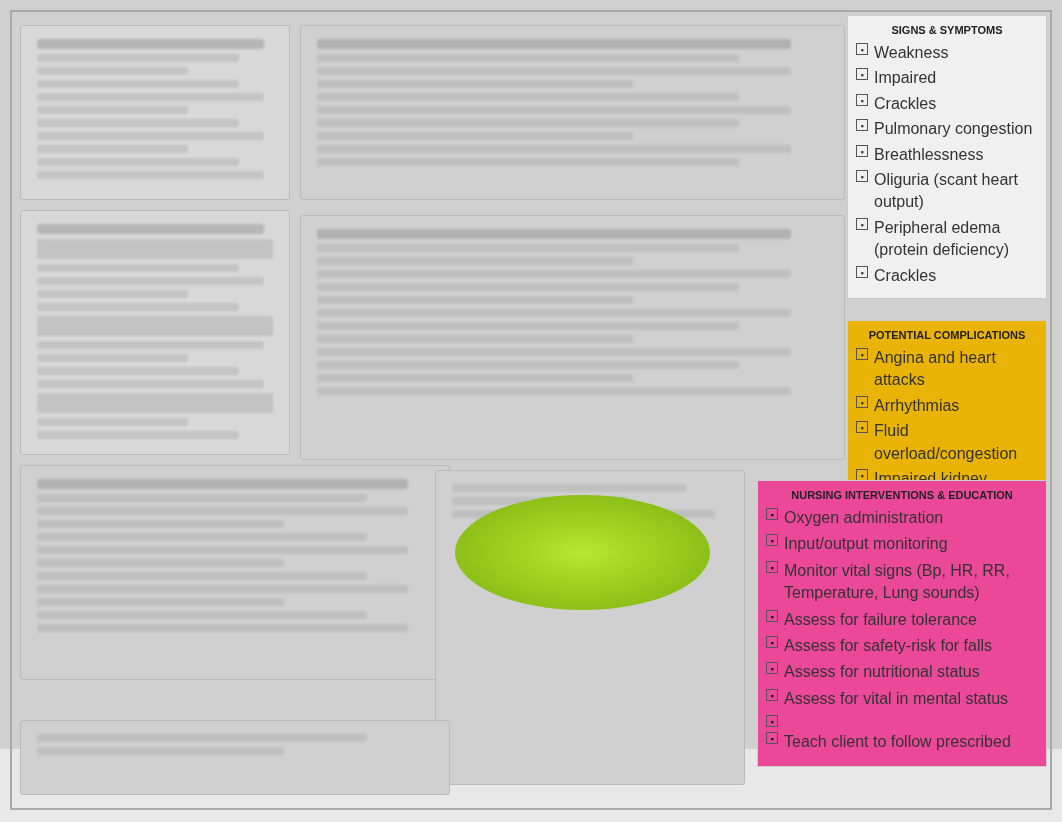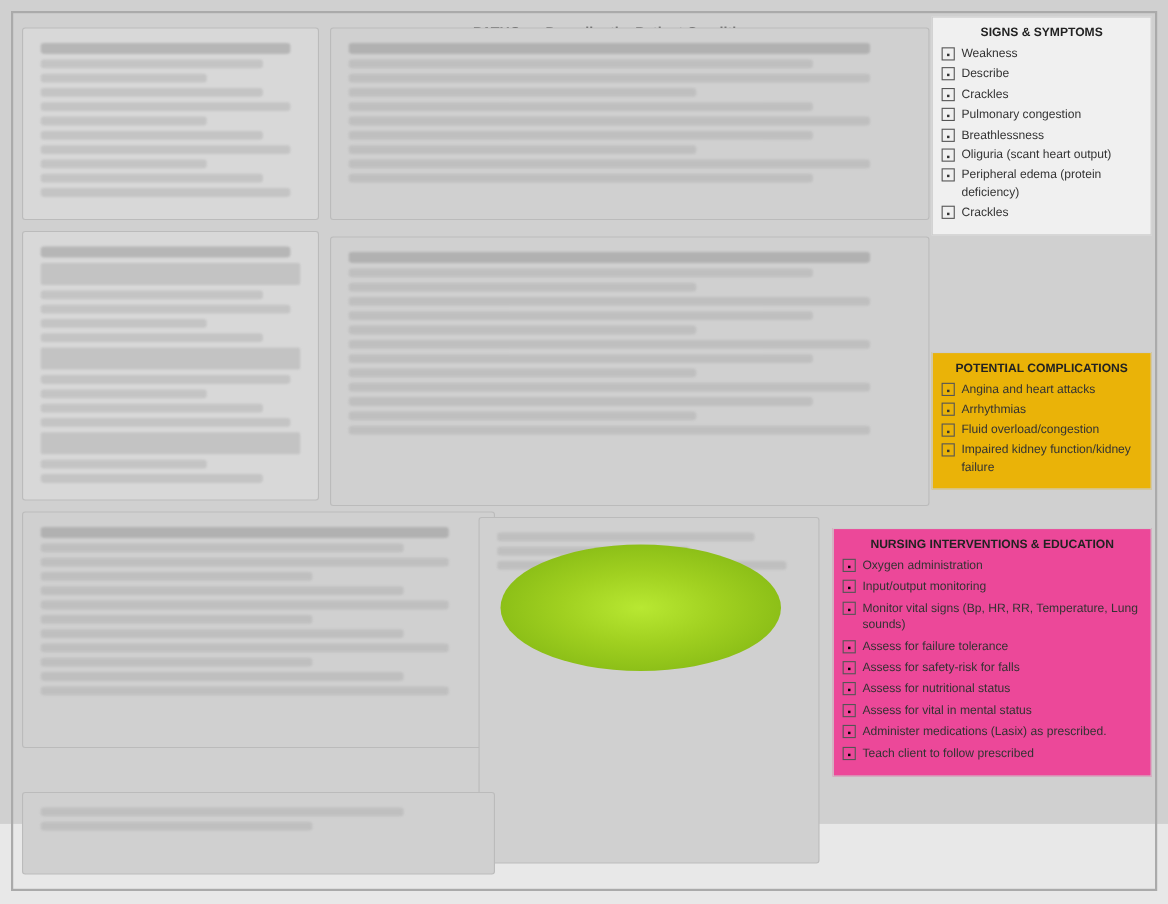--- a/index.html
+++ b/index.html
@@ -229,21 +229,21 @@
       top: 10px;
       left: 10px;
       width: 1042px;
       height: 800px;
       border: 2px solid #aaa;
       background: transparent;
       pointer-events: none;
     }
 
     .item-text {
-      font-size: 11px;
+      font-size: 16px;
       color: #333;
       line-height: 1.4;
     }
 
     .nursing-item {
       display: flex;
       align-items: flex-start;
       margin-bottom: 4px;
     }
 
@@ -378,21 +378,21 @@
 
   <div class="right-panel">
     <div class="section-title">SIGNS &amp; SYMPTOMS</div>
 
     <div class="symptom-item">
       <span class="bullet">▪</span>
       <span class="item-text">Weakness</span>
     </div>
     <div class="symptom-item">
       <span class="bullet">▪</span>
-      <span class="item-text">Describe</span>
+      <span class="item-text">Impaired</span>
     </div>
     <div class="symptom-item">
       <span class="bullet">▪</span>
       <span class="item-text">Crackles</span>
     </div>
     <div class="symptom-item">
       <span class="bullet">▪</span>
       <span class="item-text">Pulmonary congestion</span>
     </div>
     <div class="symptom-item">
@@ -460,21 +460,20 @@
     <div class="nursing-item">
       <span class="nursing-bullet">▪</span>
       <span class="item-text">Assess for nutritional status</span>
     </div>
     <div class="nursing-item">
       <span class="nursing-bullet">▪</span>
       <span class="item-text">Assess for vital in mental status</span>
     </div>
     <div class="nursing-item">
       <span class="nursing-bullet">▪</span>
-      <span class="item-text">Administer medications (Lasix) as prescribed.</span>
     </div>
     <div class="nursing-item">
       <span class="nursing-bullet">▪</span>
       <span class="item-text">Teach client to follow prescribed</span>
     </div>
   </div>
 
 </div>
 
 </body></html>

